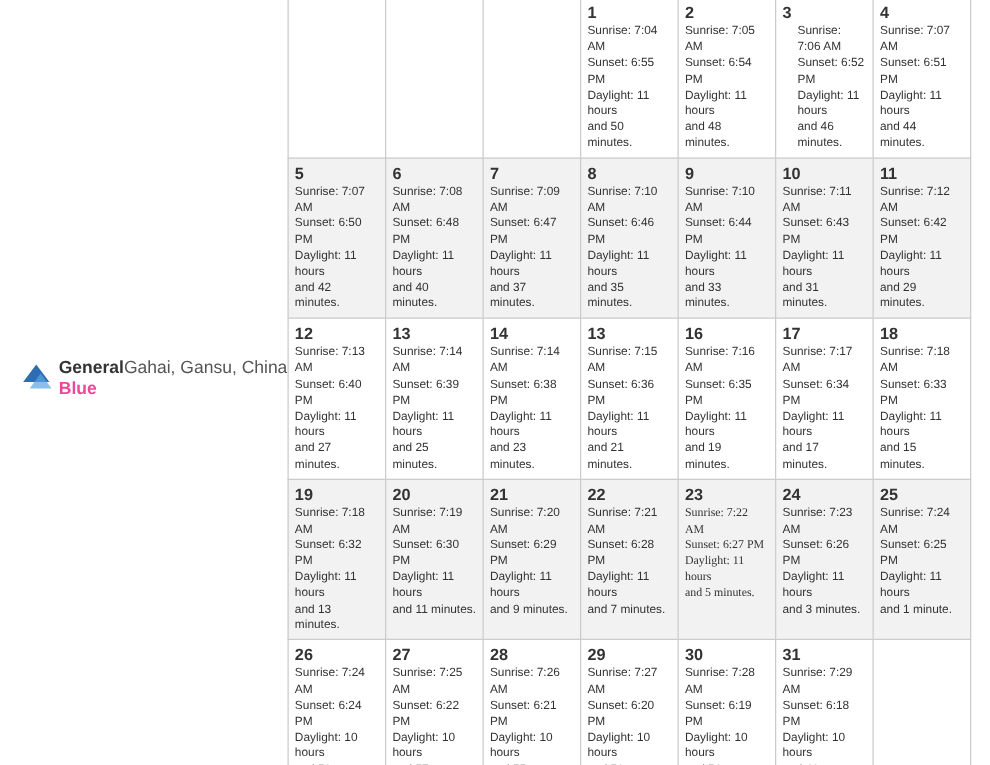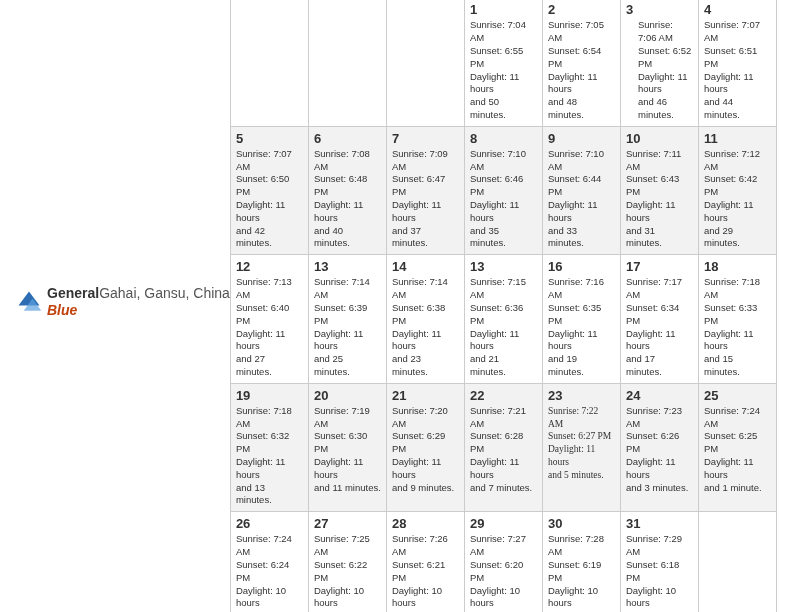--- a/index.html
+++ b/index.html
@@ -31,22 +31,21 @@
     }
     .logo-text {
       font-size: 14px;
       font-weight: bold;
       line-height: 1.2;
     }
     .logo-text .general {
       color: #333;
     }
     .logo-text .blue {
-      color: #c2410c;
-      font-style: italic;
+      color: #ec4899;
     }
     .logo-icon {
       width: 28px;
       height: 28px;
     }
     .title-block {
       text-align: right;
     }
     .month-title {
       font-size: 32px;

